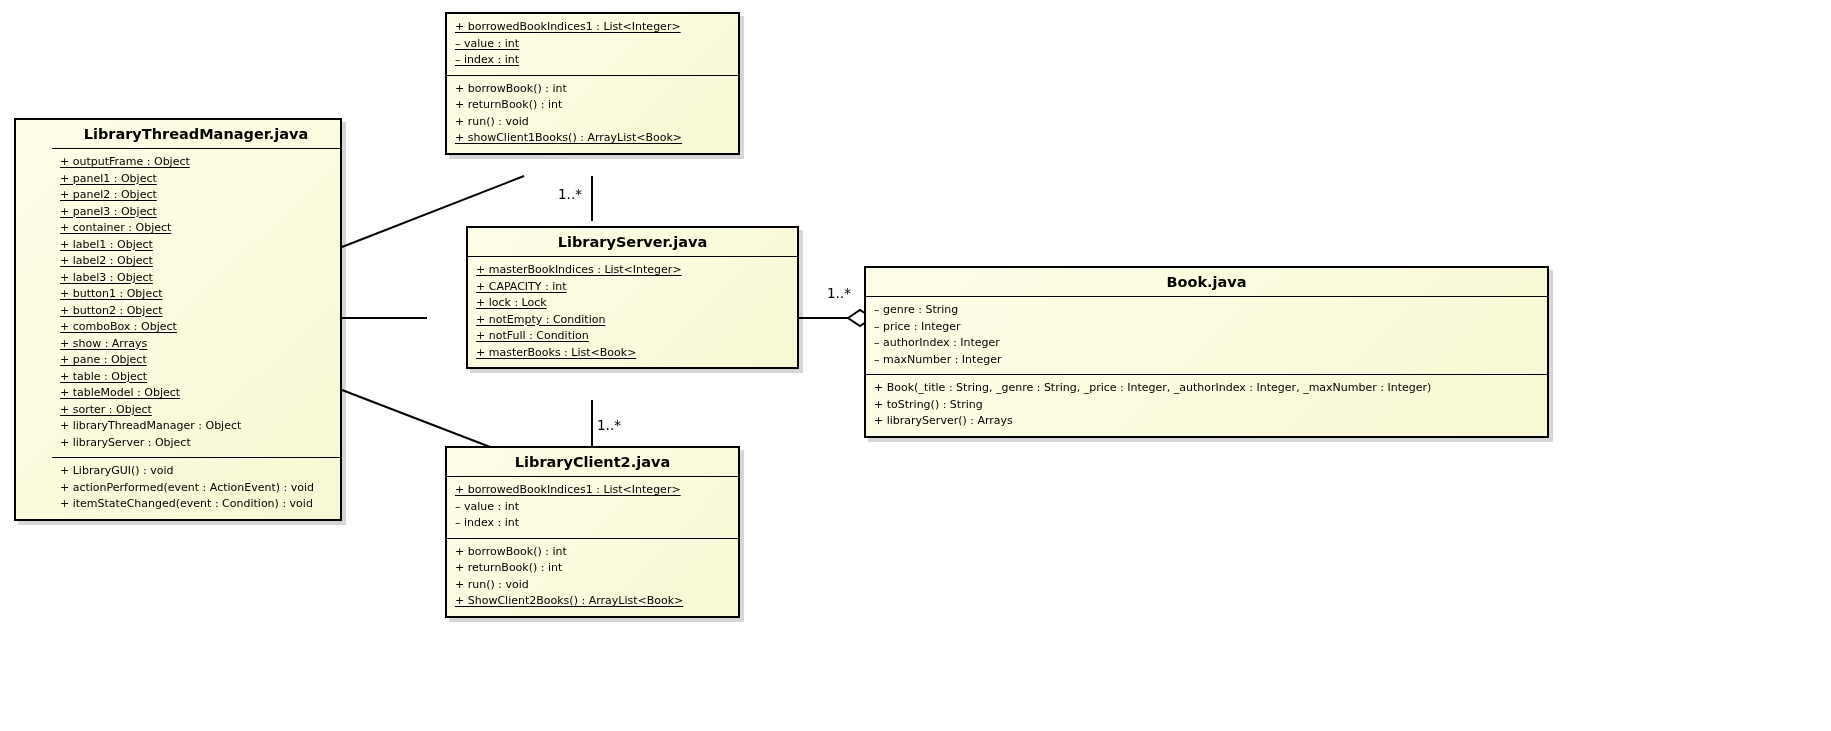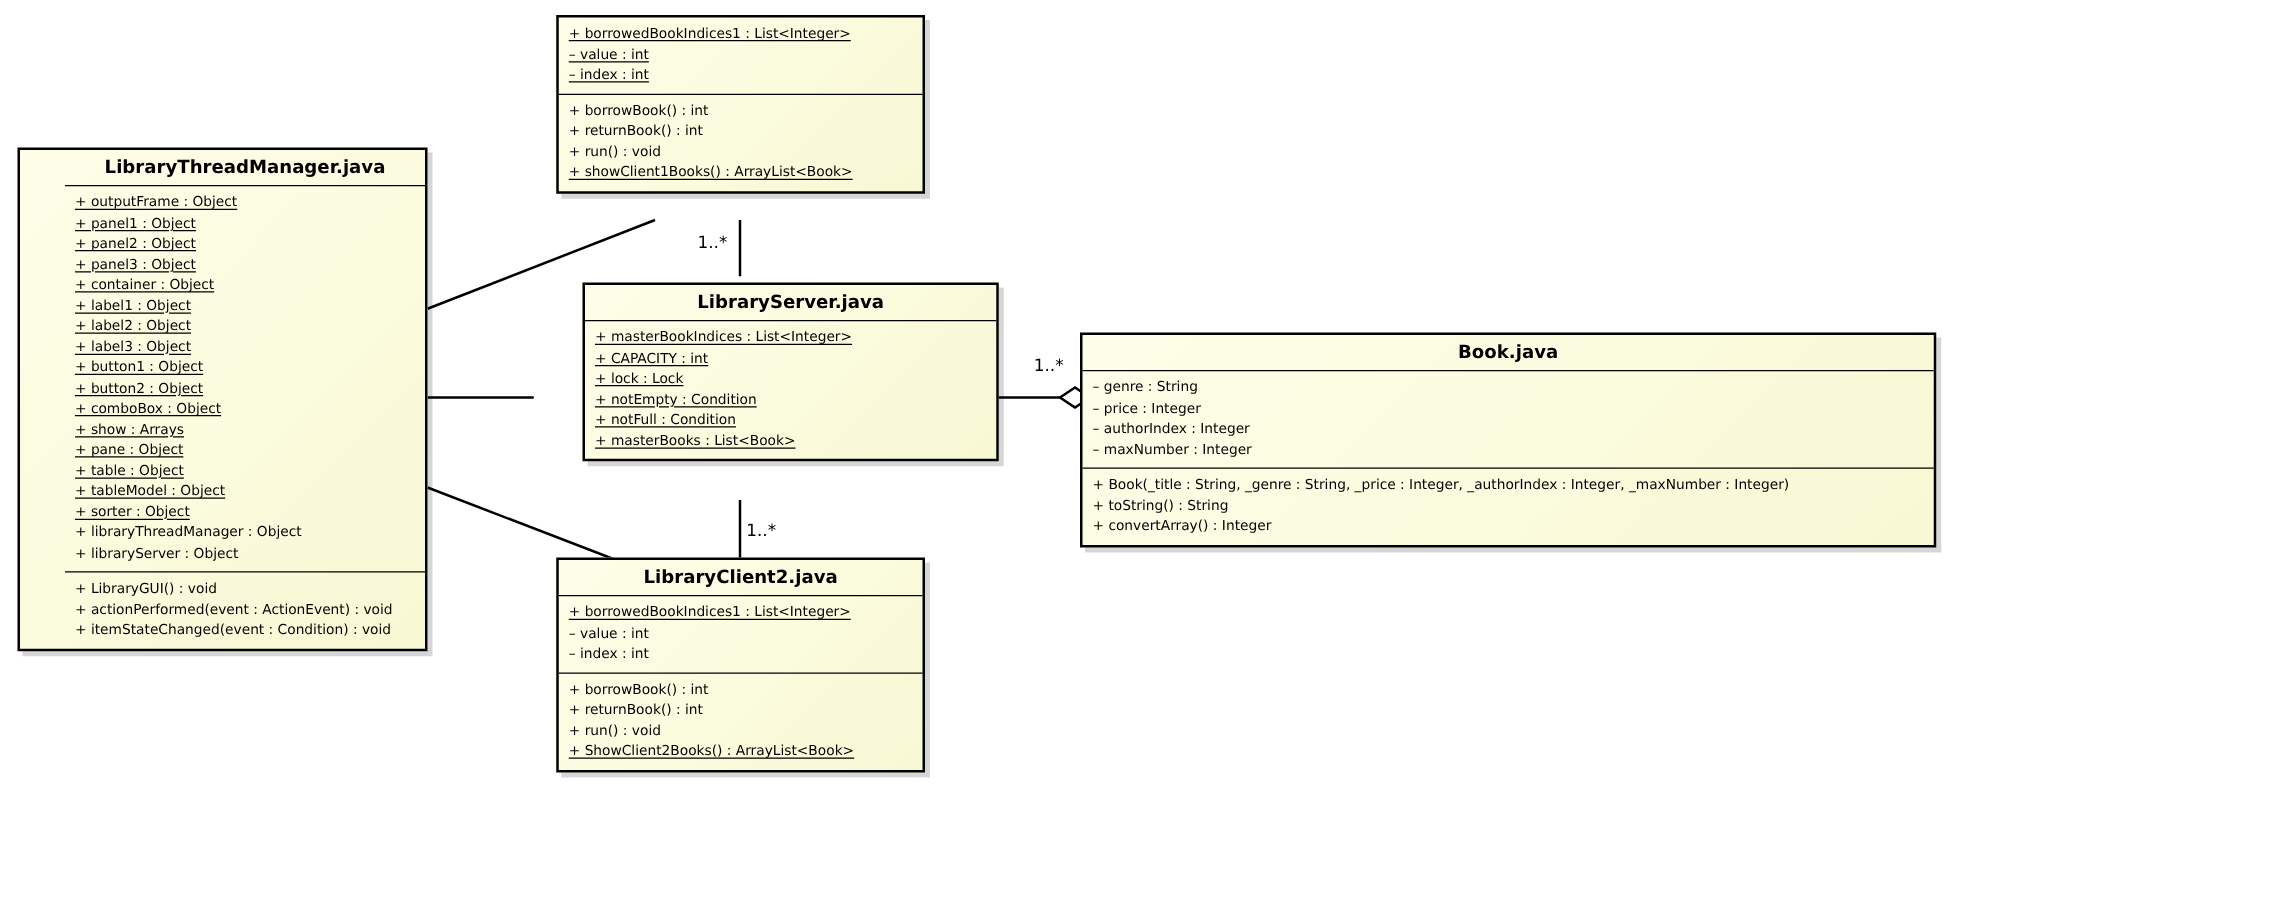--- a/index.html
+++ b/index.html
@@ -171,21 +171,21 @@
     <div class="uml-title">Book.java</div>
     <div class="uml-compartment">
       <div class="uml-row"><span class="sig">– genre : String</span></div>
       <div class="uml-row"><span class="sig">– price : Integer</span></div>
       <div class="uml-row"><span class="sig">– authorIndex : Integer</span></div>
       <div class="uml-row"><span class="sig">– maxNumber : Integer</span></div>
     </div>
     <div class="uml-compartment">
       <div class="uml-row"><span class="sig">+ Book(_title : String, _genre : String, _price : Integer, _authorIndex : Integer, _maxNumber : Integer)</span></div>
       <div class="uml-row"><span class="sig">+ toString() : String</span></div>
-      <div class="uml-row"><span class="sig">+ convertArray() : Integer</span></div>
+      <div class="uml-row"><span class="sig">+ libraryServer() : Arrays</span></div>
     </div>
   </div>
 
   <div class="mult-label" style="left:558px; top:186px;">1..*</div>
   <div class="mult-label" style="left:597px; top:417px;">1..*</div>
   <div class="mult-label" style="left:827px; top:285px;">1..*</div>
 
 </div>
 
 </body></html>

